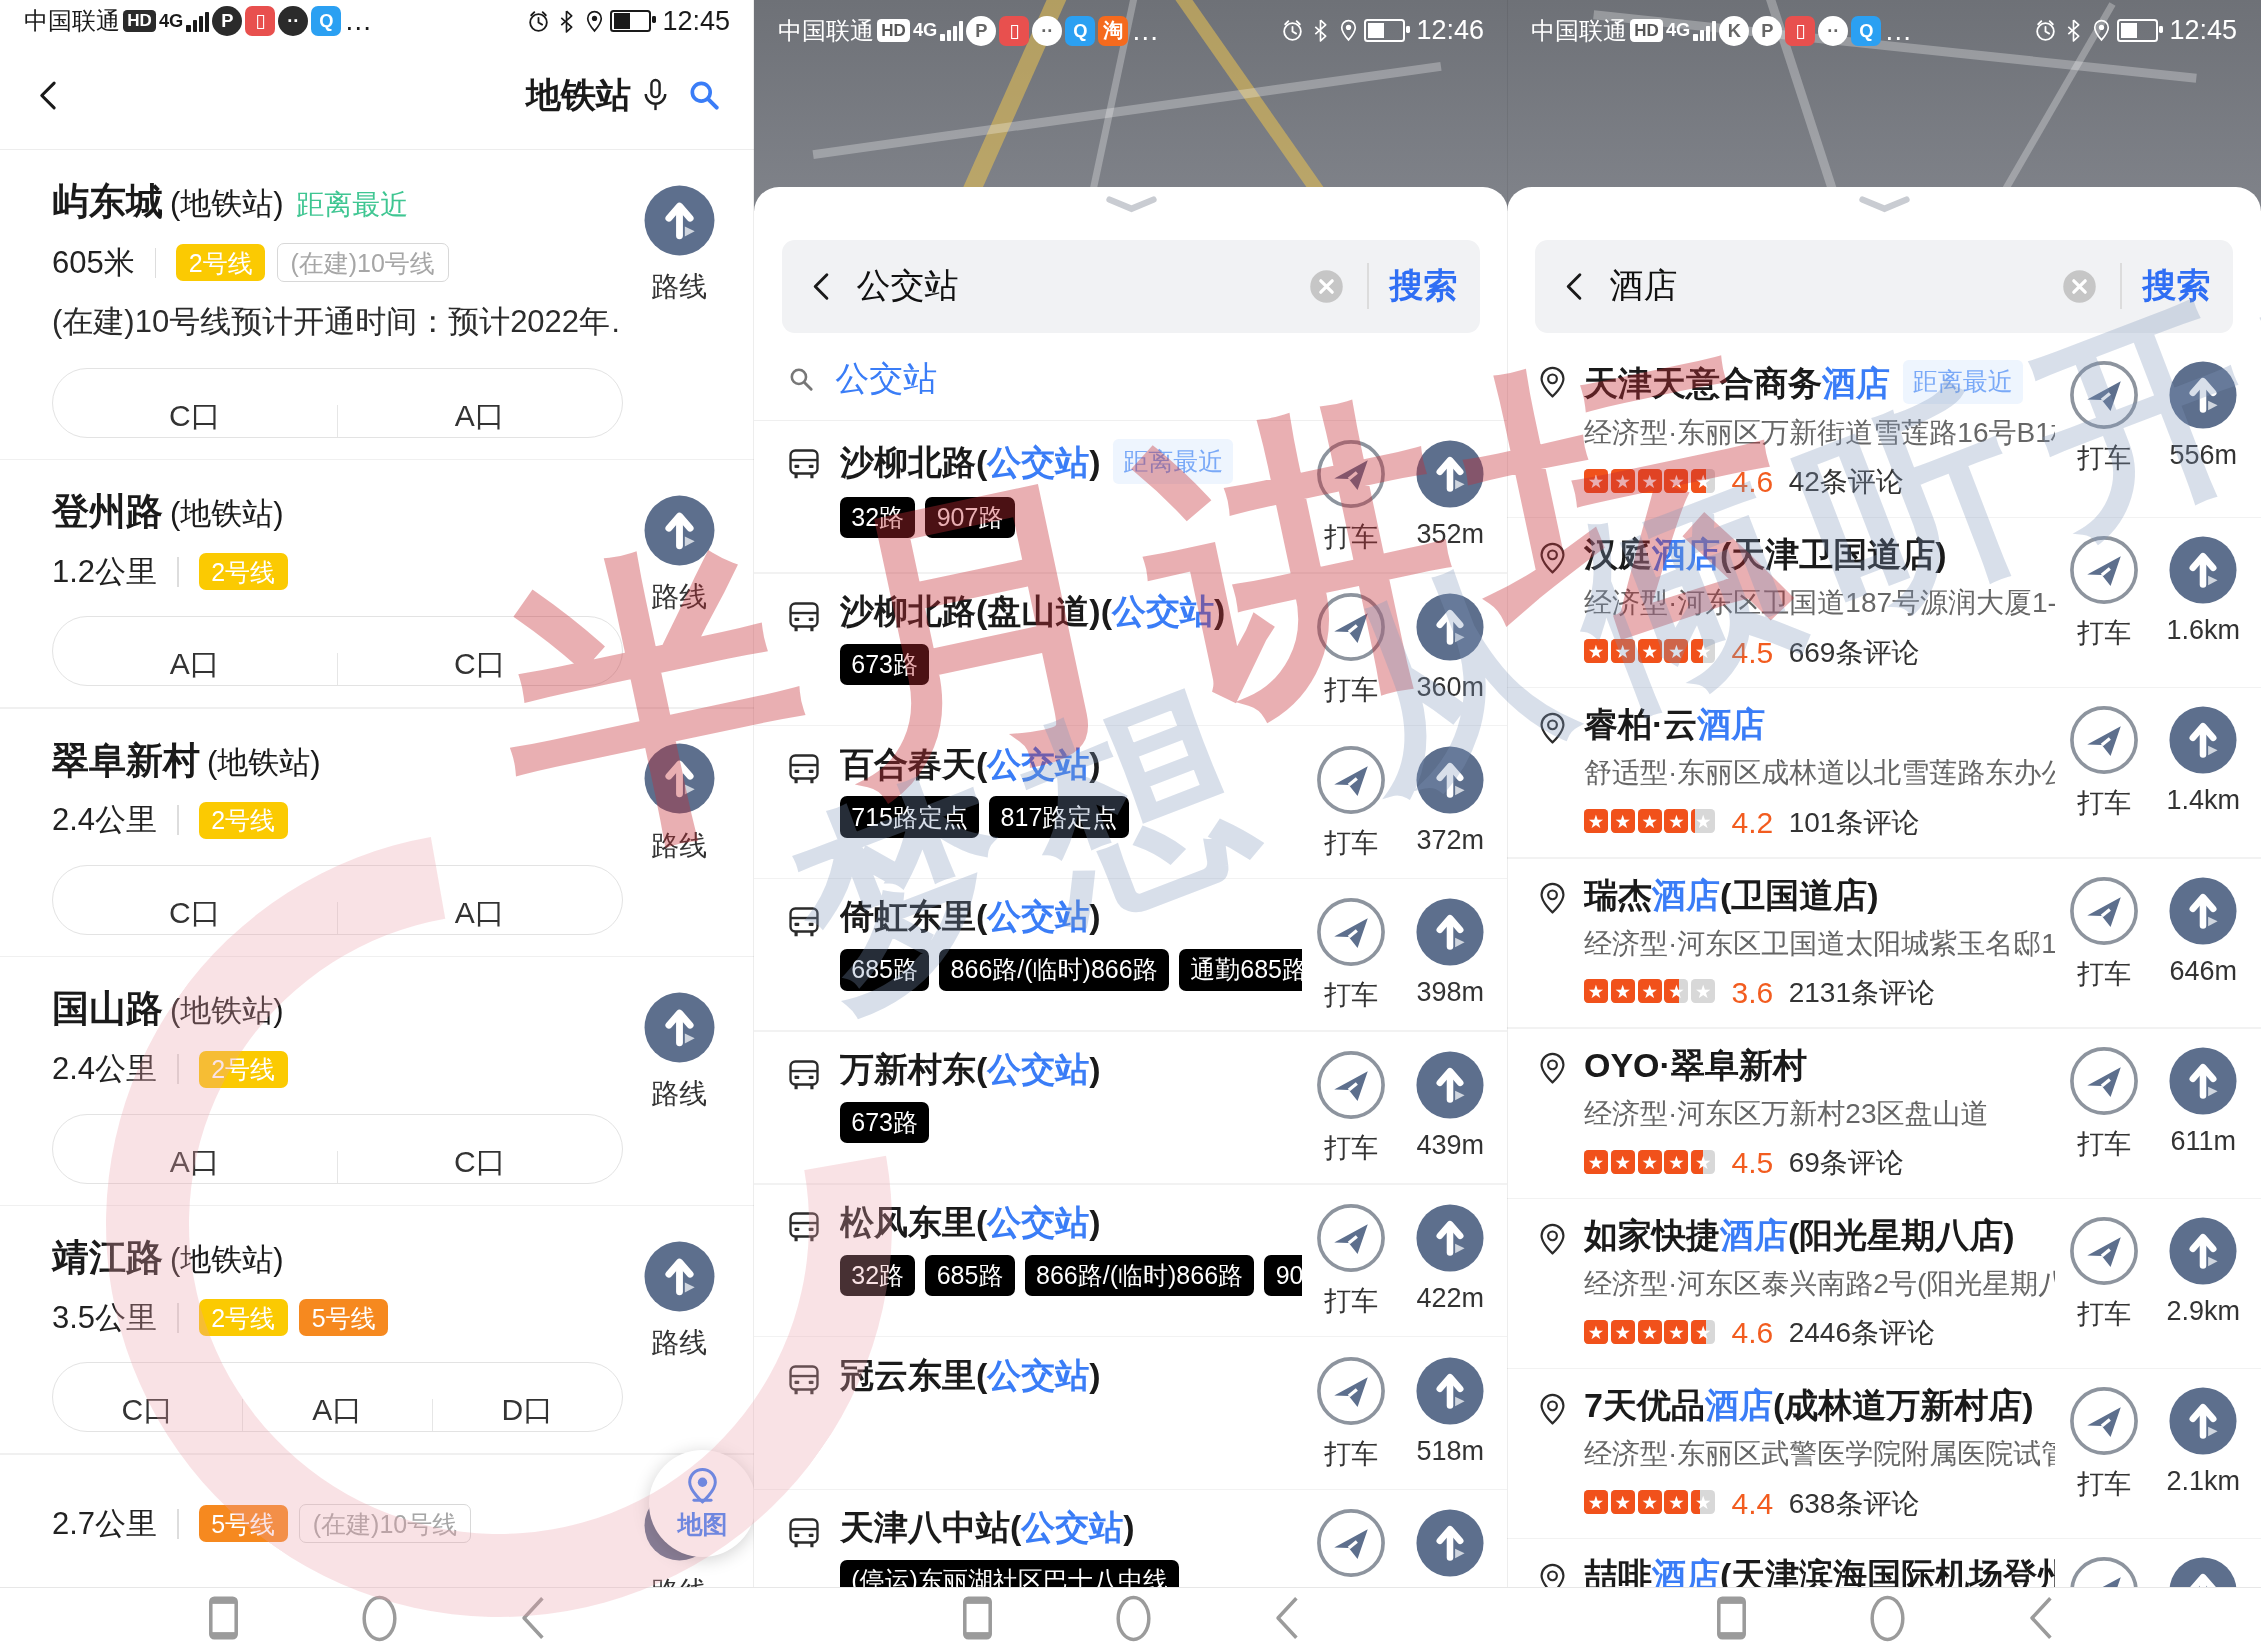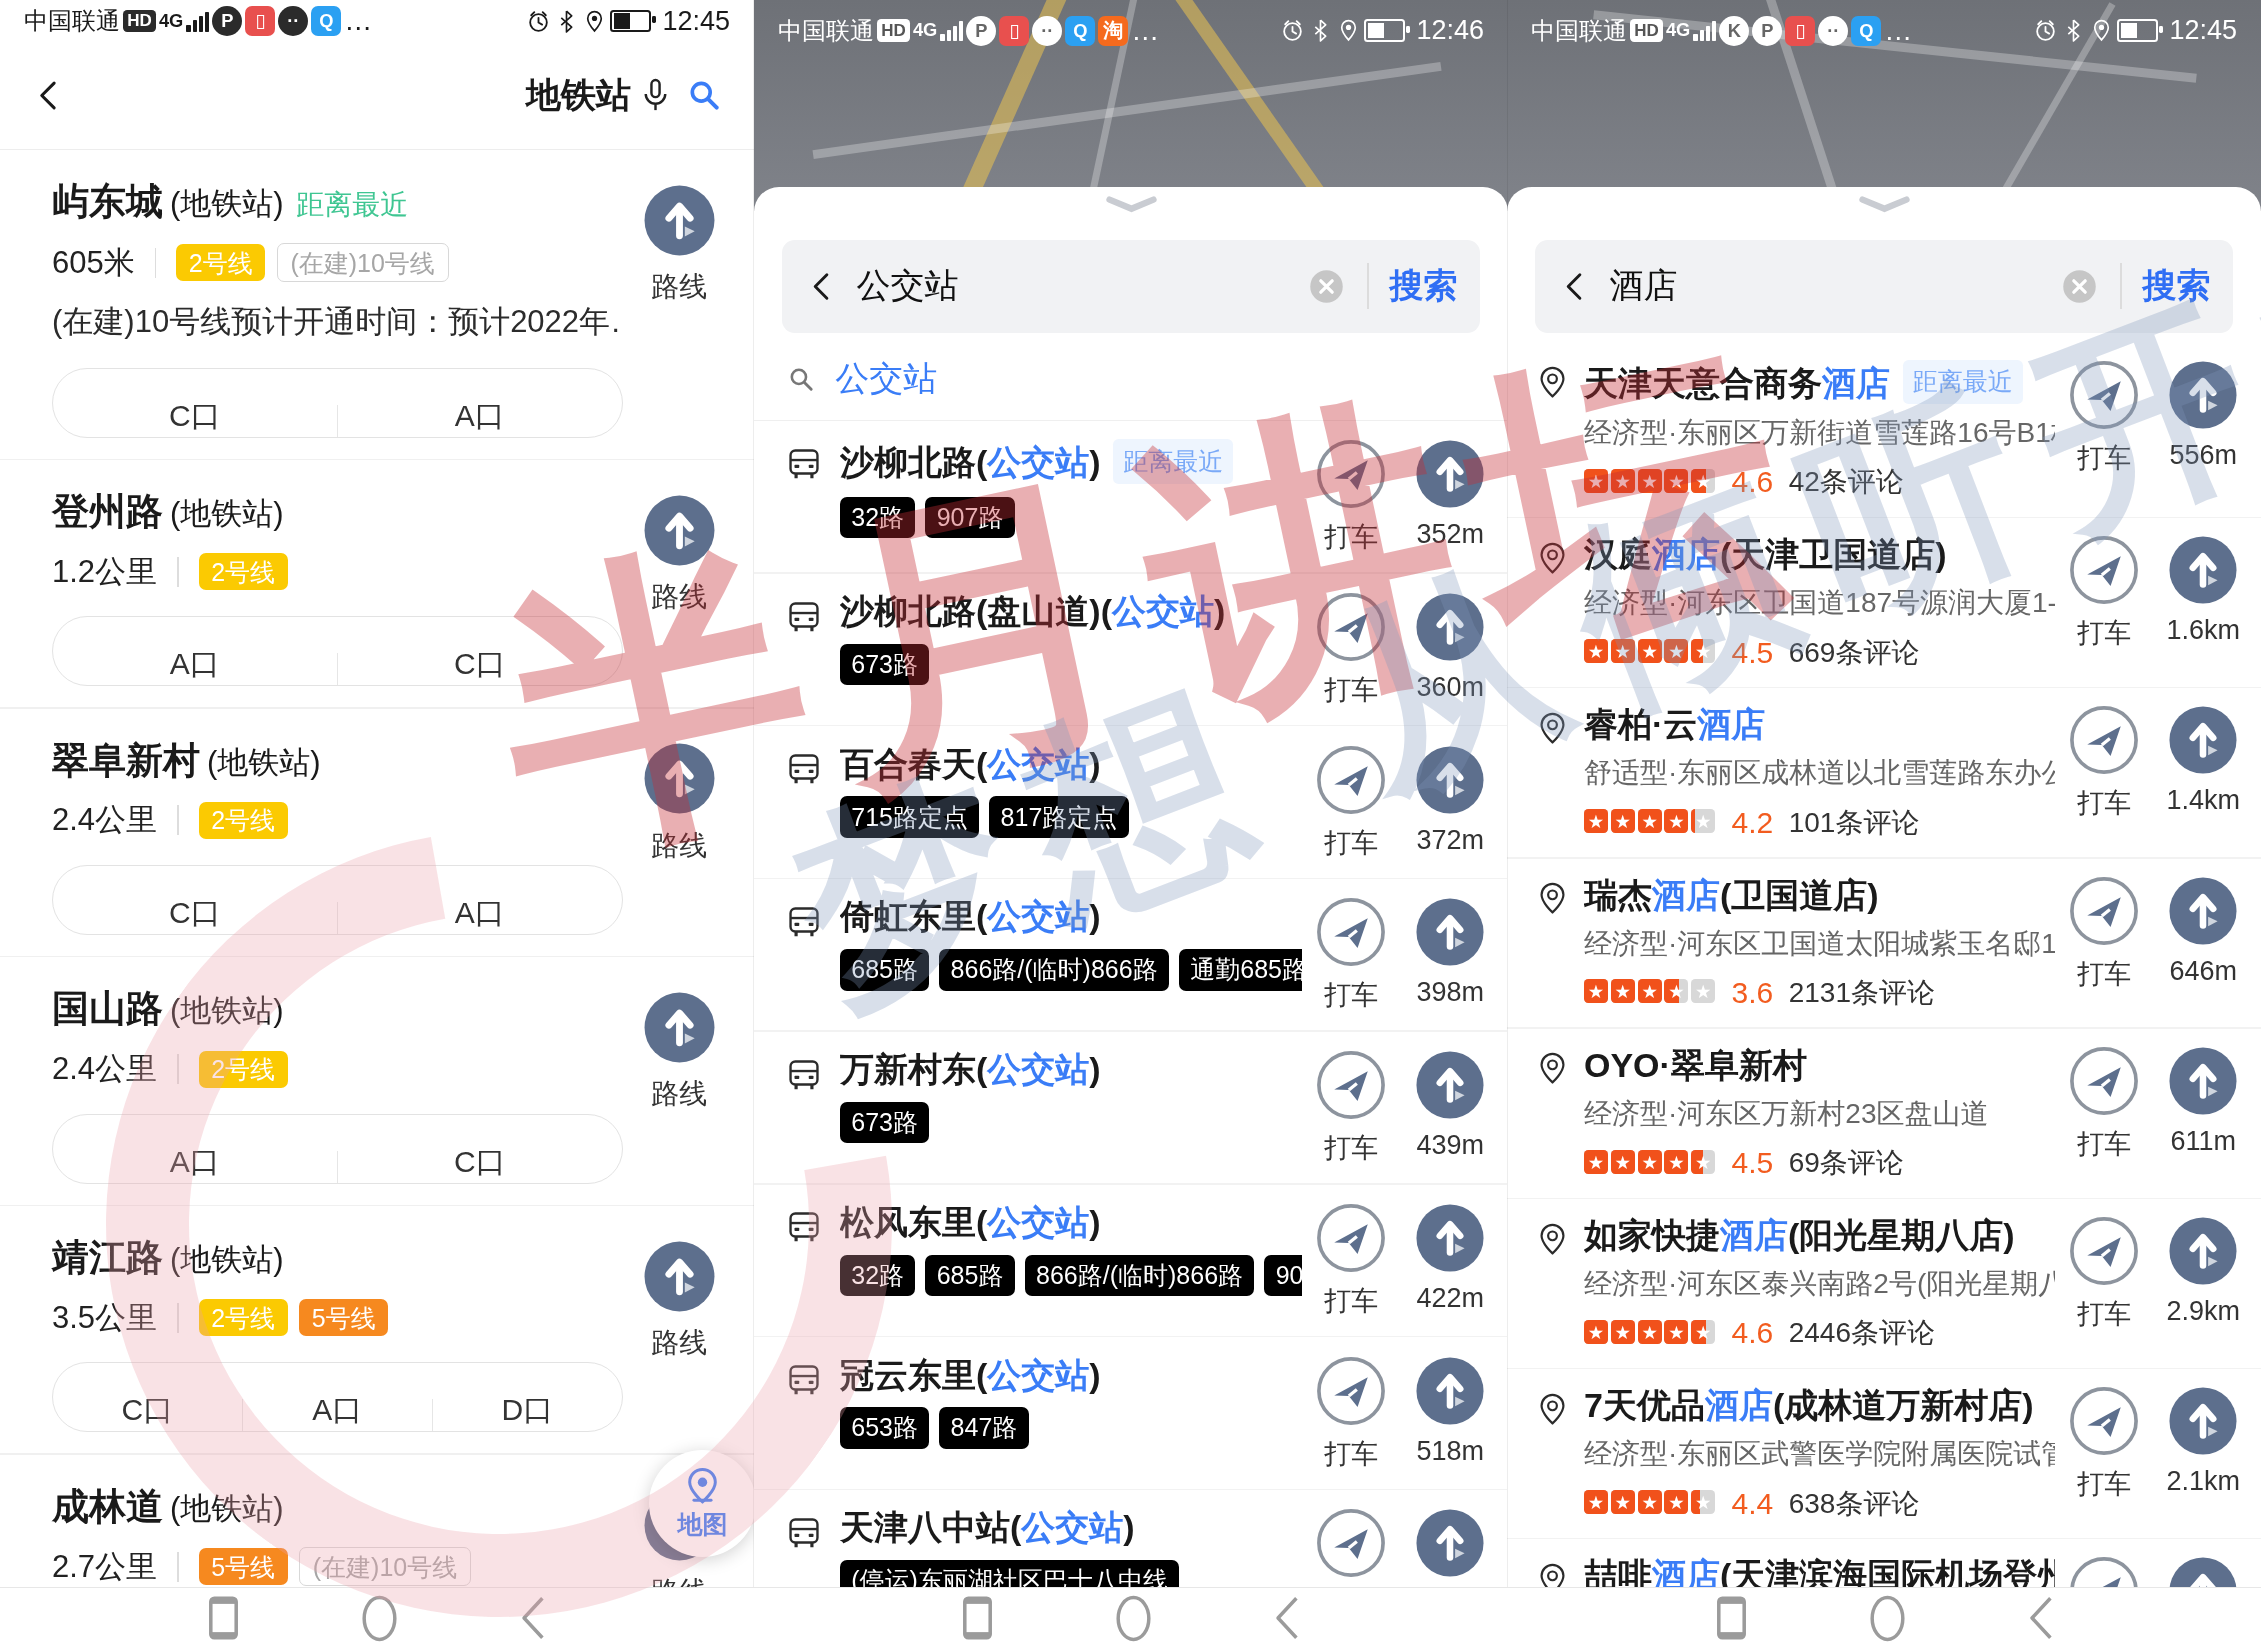--- a/index.html
+++ b/index.html
@@ -312,21 +312,20 @@
   <path d="M24 34 L24 16" stroke="#fff" stroke-width="4.5" stroke-linecap="round"></path>
   <path d="M17 22.5 L24 14.5 L31 22.5" fill="none" stroke="#fff" stroke-width="4.5" stroke-linecap="round" stroke-linejoin="round"></path>
   <path d="M27.5 28 L34 31 L27.5 34.5 Z" fill="#cfd5de"></path>
             </svg>
       <div class="rlabel">路线</div>
     </div>
   </div>
   <div class="hr"></div>
   <div class="s-item">
     <div class="s-main">
-      <div class="s-title">成林道<span class="s-suffix">(地铁站)</span></div>
       <div class="s-meta">
         <span class="s-dist">2.7公里</span>
         <span class="s-sep"></span>
         <span class="lbadge orange">5号线</span>
               <span class="lbadge outline">(在建)10号线</span>
       </div>
 
     </div>
     <div class="s-side">
       <svg class="route-svg" viewBox="0 0 48 48">
@@ -657,25 +656,20 @@
     <svg class="b-ico" width="38" height="38" viewBox="0 0 48 48">
   <rect x="7" y="7" width="34" height="29" rx="6" fill="none" stroke="#2b2b2b" stroke-width="3"></rect>
   <line x1="7" y1="19" x2="41" y2="19" stroke="#2b2b2b" stroke-width="3"></line>
   <rect x="12" y="25" width="6" height="4" rx="1" fill="#2b2b2b"></rect>
   <rect x="30" y="25" width="6" height="4" rx="1" fill="#2b2b2b"></rect>
   <line x1="14" y1="36" x2="14" y2="42" stroke="#2b2b2b" stroke-width="4"></line>
   <line x1="34" y1="36" x2="34" y2="42" stroke="#2b2b2b" stroke-width="4"></line>
             </svg>
     <div class="b-main">
       <div class="b-title">冠云东里(<span class="hl">公交站</span>)</div>
-      <div class="b-tags">
-        <span class="chip">653路</span>
-                <span class="chip">847路</span>
-
-      </div>
     </div>
 
   <div class="actions">
     <div class="action">
                 <svg class="aico" viewBox="0 0 48 48">
   <circle cx="24" cy="24" r="22" fill="#fff" stroke="#8d949e" stroke-width="2.5"></circle>
   <path d="M12.5 27 L35.5 14.5 L28.5 35 L22.5 27.5 Z" fill="#5d6f8d"></path>
   <path d="M22.5 27.5 L28 23" stroke="#fff" stroke-width="2.2"></path>
                 </svg>
       <div class="a-label">打车</div>

